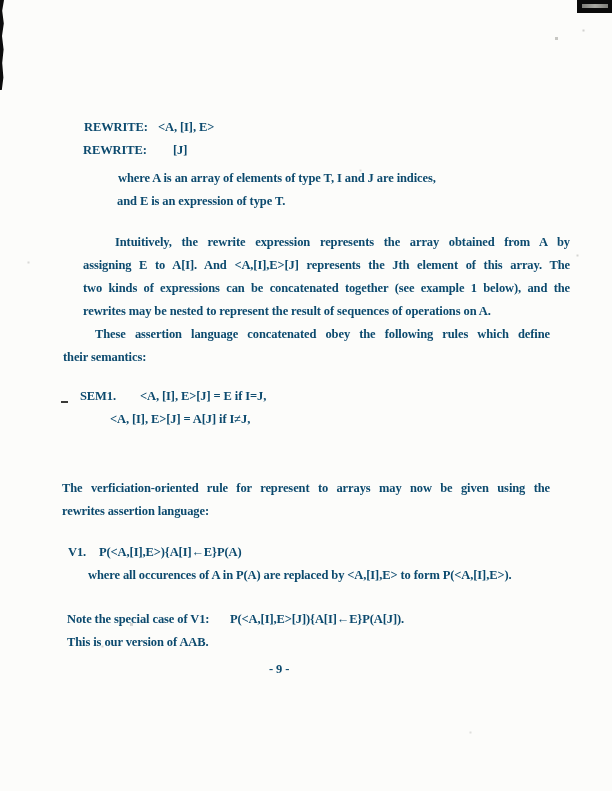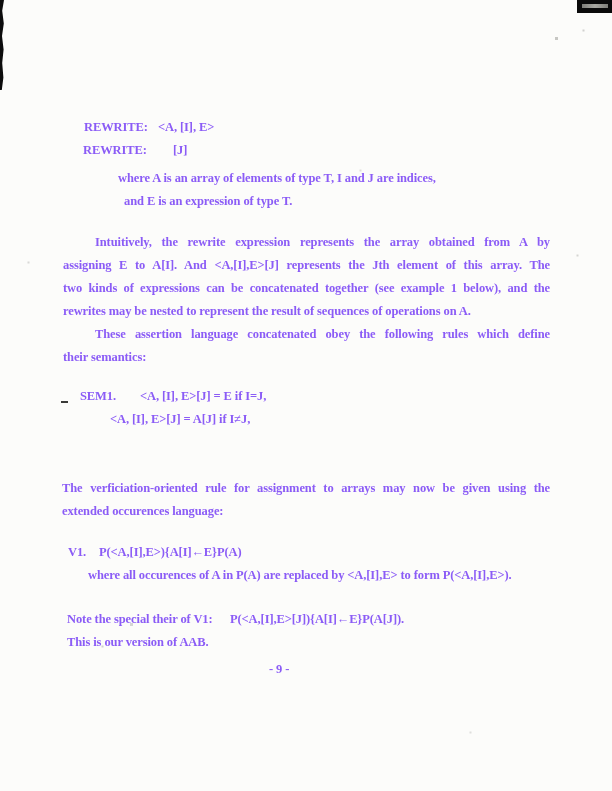--- a/index.html
+++ b/index.html
@@ -7,21 +7,21 @@
   body { background: #e8e8e6; }
   .page {
     position: relative;
     width: 612px;
     height: 791px;
     background: #fcfcfa;
     overflow: hidden;
     font-family: "Liberation Serif", "DejaVu Serif", serif;
     font-weight: 700;
     font-size: 12.5px;
-    color: #8b5cf6;
+    color: #0c4a6e;
     letter-spacing: -0.1px;
   }
   .abs { position: absolute; white-space: nowrap; line-height: 16px; }
   .para { position: absolute; left: 63px; width: 487px; }
   .para > div { line-height: 23px; height: 23px; overflow: hidden; }
   .jline { text-align: justify; text-align-last: justify; }
   .lline { text-align: left; }
   .indent { text-indent: 32px; }
 
   
@@ -68,46 +68,46 @@
   <div class="artifact-dash"></div>
   <div class="speckles"></div>
 
   <span class="abs" style="left:84px; top:119px;">REWRITE:</span>
   <span class="abs" style="left:158px; top:119px;">&lt;A, [I], E&gt;</span>
 
   <span class="abs" style="left:83px; top:142px;">REWRITE:</span>
   <span class="abs" style="left:173px; top:142px;">[J]</span>
 
   <span class="abs" style="left:118px; top:170px;">where A is an array of elements of type T, I and J are indices,</span>
-  <span class="abs" style="left:124px; top:193px;">and E is an expression of type T.</span>
+  <span class="abs" style="left:117px; top:193px;">and E is an expression of type T.</span>
 
-  <div class="para" style="top:231px;">
+  <div class="para" style="top:231px;margin-left:20px;">
     <div class="jline indent">Intuitively, the rewrite expression represents the array obtained from A by</div>
     <div class="jline">assigning E to A[I]. And &lt;A,[I],E&gt;[J] represents the Jth element of this array. The</div>
     <div class="jline">two kinds of expressions can be concatenated together (see example 1 below), and the</div>
     <div class="lline">rewrites may be nested to represent the result of sequences of operations on A.</div>
   </div>
 
   <div class="para" style="top:323px;">
     <div class="jline indent">These assertion language concatenated obey the following rules which define</div>
     <div class="lline">their semantics:</div>
   </div>
 
   <span class="abs" style="left:80px; top:388px;">SEM1.</span>
   <span class="abs" style="left:140px; top:388px;">&lt;A, [I], E&gt;[J] = E if I=J,</span>
   <span class="abs" style="left:110px; top:411px;">&lt;A, [I], E&gt;[J] = A[J] if  I≠J,</span>
 
   <div class="para" style="top:477px; left:62px; width:488px;">
-    <div class="jline">The verficiation-oriented rule for assignment to arrays may now be given using the</div>
-    <div class="lline">extended occurences language:</div>
+    <div class="jline">The verficiation-oriented rule for represent to arrays may now be given using the</div>
+    <div class="lline">rewrites assertion language:</div>
   </div>
 
   <span class="abs" style="left:68px; top:544px;">V1.</span>
   <span class="abs" style="left:99px; top:544px;">P(&lt;A,[I],E&gt;){A[I]←E}P(A)</span>
   <span class="abs" style="left:88px; top:567px;">where all occurences of A in P(A) are replaced by &lt;A,[I],E&gt; to form P(&lt;A,[I],E&gt;).</span>
 
-  <span class="abs" style="left:67px; top:611px;">Note the special their of V1:</span>
+  <span class="abs" style="left:67px; top:611px;">Note the special case of V1:</span>
   <span class="abs" style="left:67px; top:634px;">This is our version of AAB.</span>
   <span class="abs" style="left:230px; top:611px;">P(&lt;A,[I],E&gt;[J]){A[I]←E}P(A[J]).</span>
 
   <span class="abs" style="left:269px; top:661px;">- 9 -</span>
 
 </div>
 
 </body></html>

